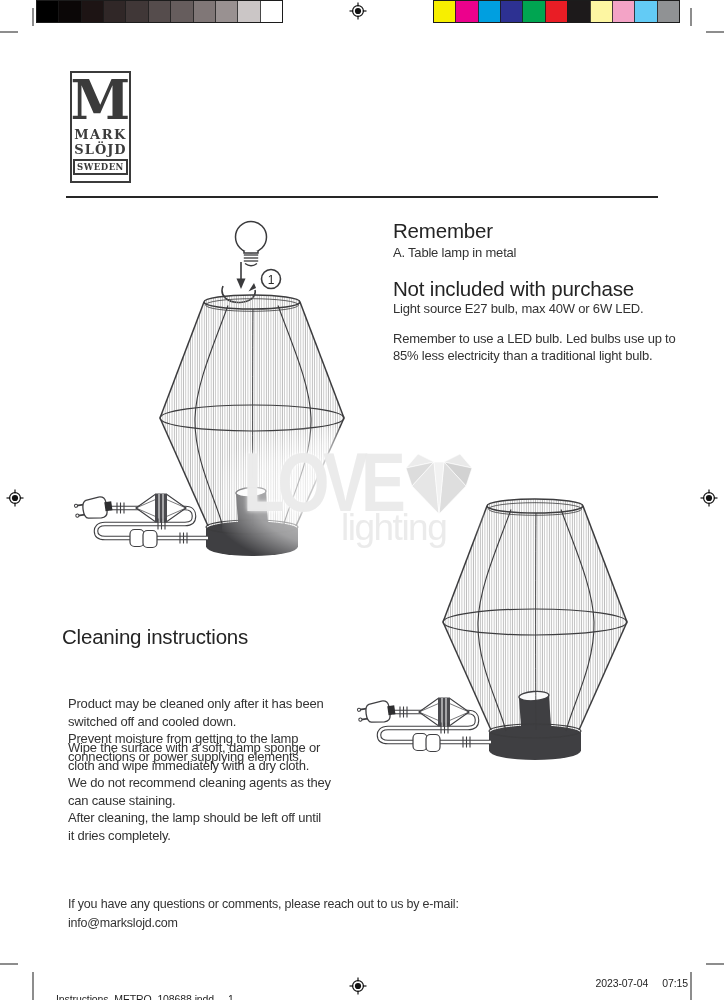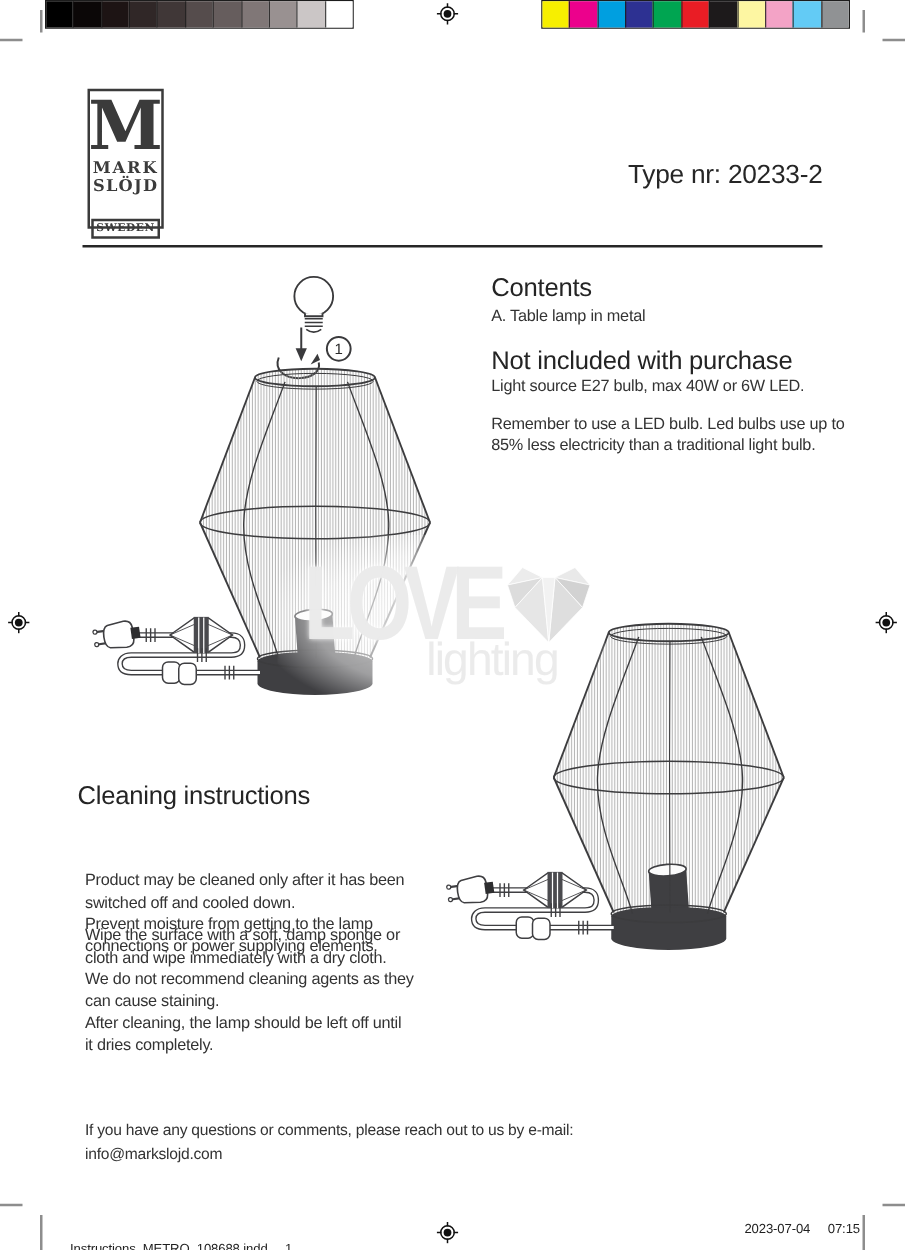--- a/index.html
+++ b/index.html
@@ -19,21 +19,21 @@
   .croph{position:absolute;height:1.6px;background:#8d8d8d;}
   .regmark{position:absolute;width:18px;height:18px;}
   
   #logo{position:absolute;left:70px;top:71px;width:61px;height:112px;
         border:2.5px solid #3b3b3b;box-sizing:border-box;display:flex;flex-direction:column;
         align-items:center;color:#3b3b3b;font-family:"DejaVu Serif",serif;font-weight:bold;background:#fff;}
   .logo-m{font-size:54px;line-height:56px;margin-top:-1px;}
   .logo-mark{font-size:13px;letter-spacing:1.5px;line-height:14px;}
   .logo-slojd{font-size:13px;letter-spacing:1px;line-height:15px;}
   .logo-sweden{border:2px solid #3b3b3b;font-size:8.5px;letter-spacing:0.5px;
-               padding:1px 2px;margin-top:18px;}
+               padding:1px 2px;margin-top:2px;}
   
   #header-title{position:absolute;right:66px;top:126px;text-align:right;
                 font-size:21px;line-height:27px;letter-spacing:-0.2px;color:#262626;}
   #rule{position:absolute;left:66px;top:196px;width:592px;height:2px;background:#262626;}
   
   .h1{position:absolute;font-size:20.5px;letter-spacing:-0.2px;color:#242424;}
   .body-text{position:absolute;font-size:13px;letter-spacing:-0.2px;color:#333;}
   .pre{white-space:pre-line;}
   #contents-heading{left:393px;top:219px;}
   #contents-item{left:393px;top:245px;}
@@ -144,25 +144,24 @@
 </svg>
 
 <div id="logo">
   <div class="logo-m">M</div>
   <div class="logo-mark">MARK</div>
   <div class="logo-slojd">SLÖJD</div>
   <div class="logo-sweden">SWEDEN</div>
 </div>
 
 <div id="header-title">
-  <div>Type nr: 20233-2</div>
 </div>
 <div id="rule"></div>
 
-<div class="h1" id="contents-heading">Contents</div>
+<div class="h1" id="contents-heading">Remember</div>
 <div class="body-text" id="contents-item">A. Table lamp in metal</div>
 <div class="h1" id="ni-heading">Not included with purchase</div>
 <div class="body-text" id="ni-sub">Light source E27 bulb, max 40W or 6W LED.</div>
 <div class="body-text pre" id="ni-note">Remember to use a LED bulb. Led bulbs use up to
 85% less electricity than a traditional light bulb.</div>
 
 <svg class="illus" style="left:215px;top:212px;z-index:1;" width="80" height="105" viewBox="0 0 80 105">
   <g fill="none" stroke="#3a3a3c" stroke-width="1.5">
     <circle cx="36" cy="25" r="15.5" fill="#ffffff"></circle>
     <path d="M29,38.5 L29,41 L43,41 L43,38.5" fill="#ffffff"></path>

